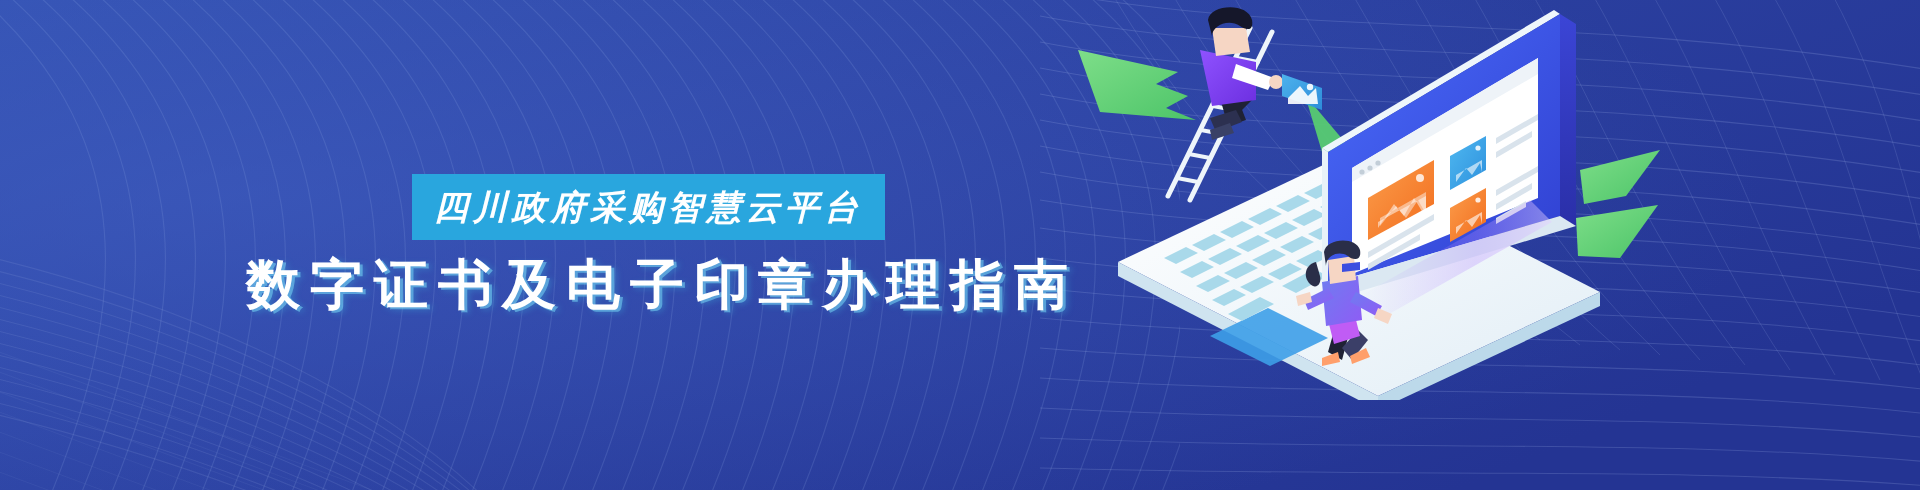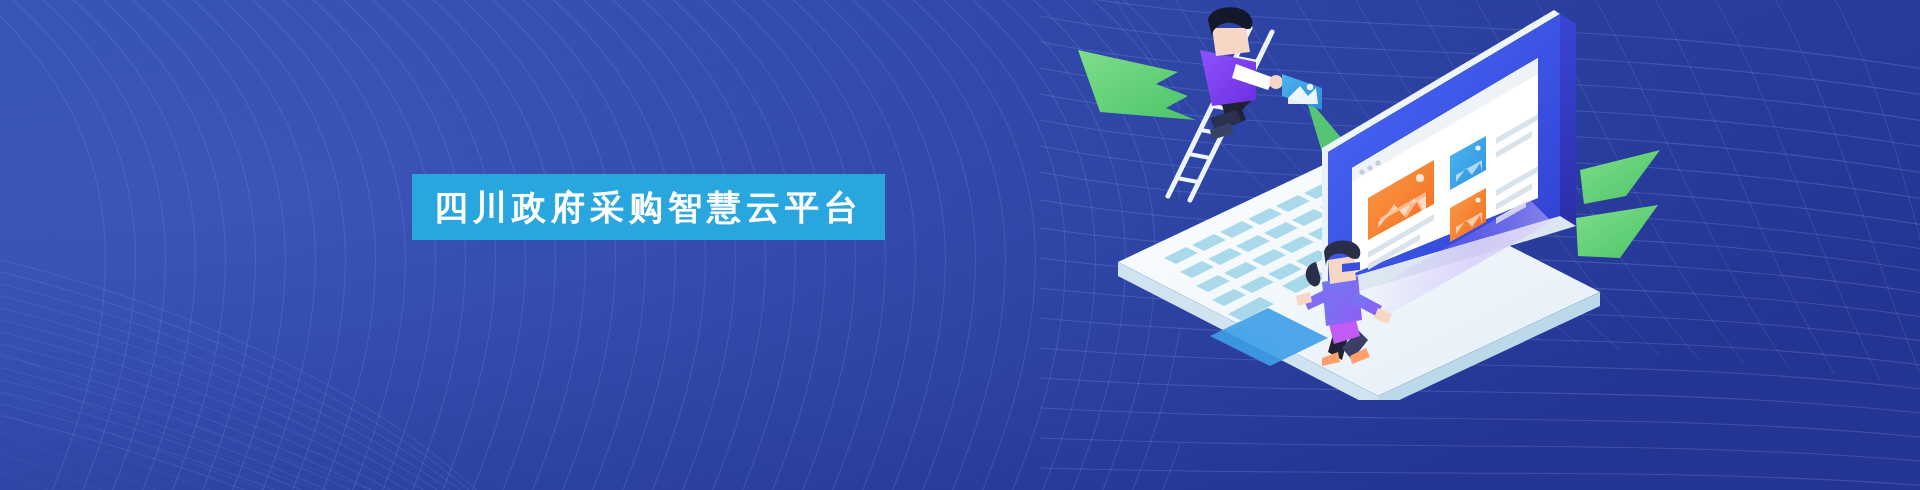--- a/index.html
+++ b/index.html
@@ -46,20 +46,21 @@
     position: absolute;
     left: 412px;
     top: 174px;
     height: 66px;
     box-sizing: border-box;
     padding: 0 22px;
     display: flex;
     align-items: center;
     background: #29a6de;
     letter-spacing: 5px;
+    font-style: italic;
   }
   .badge-text {
     font-size: 34px;
     font-weight: 700;
     color: #ffffff;
     line-height: 1;
     white-space: nowrap;
     text-shadow: 0 0 1px rgba(255,255,255,.4);
   }
 
@@ -224,20 +225,21 @@
         <path d="M-60,470 L 560,700"></path>
     </g>
   </svg>
 
   <div class="text-block">
 
     <div class="badge">
       <span class="badge-text">四川政府采购智慧云平台</span>
     </div>
 
+    <div class="main-title">数字证书及电子印章办理指南</div>
   </div>
 
   <div class="illustration">
     <svg width="640" height="400" viewBox="0 0 640 400" aria-hidden="true">
       <defs>
         <linearGradient id="bezelG" x1="0" y1="0" x2="1" y2="1">
           <stop offset="0%" stop-color="#4a6bfa"></stop>
           <stop offset="100%" stop-color="#2f3fd0"></stop>
         </linearGradient>
         <linearGradient id="bezelSide" x1="0" y1="0" x2="0" y2="1">

